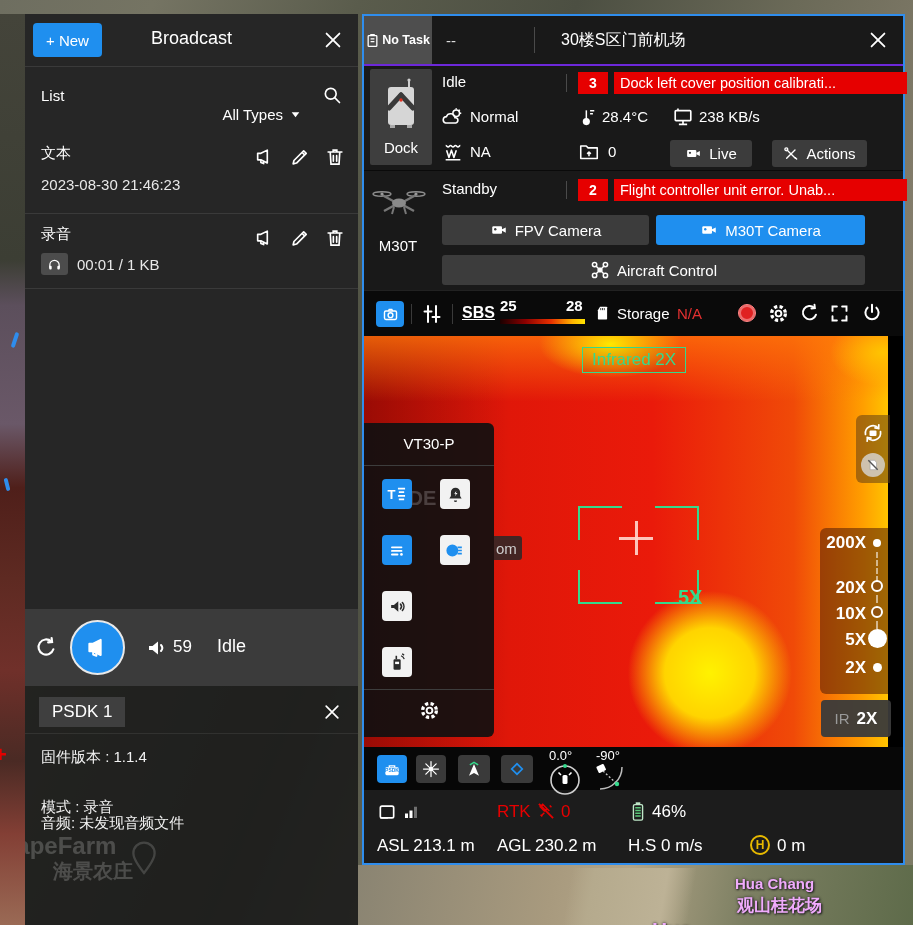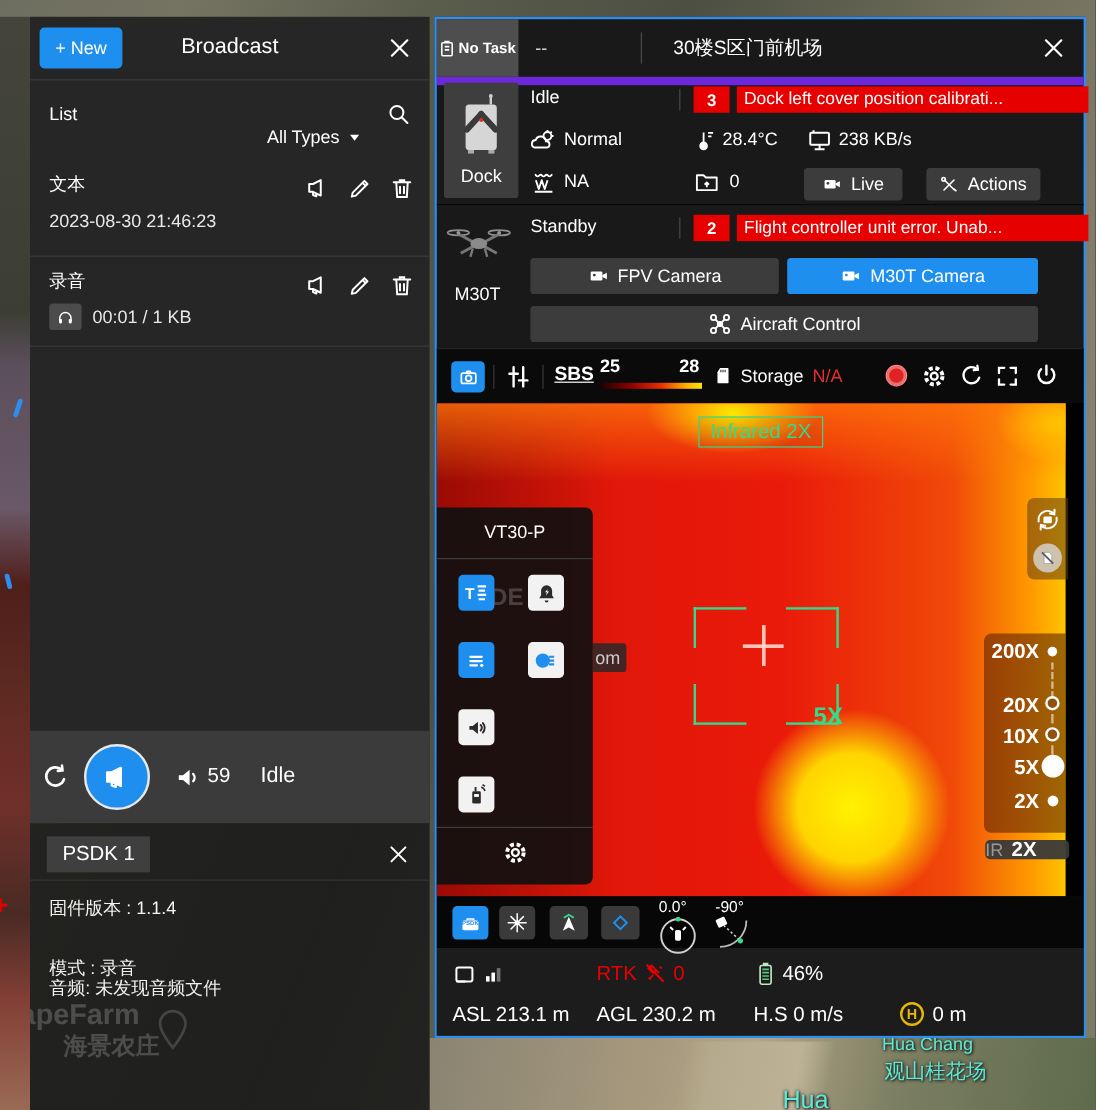--- a/index.html
+++ b/index.html
@@ -13,21 +13,21 @@
     radial-gradient(260px 120px at 80% 97%,#a99a7c 0%,rgba(0,0,0,0) 70%),
     radial-gradient(220px 90px at 55% 99%,#8f8a70 0%,rgba(0,0,0,0) 70%),
     linear-gradient(112deg,#6e6e60 0%,#757463 12%,#5a5c4c 28%,#4c4f42 45%,#6b6a58 62%,#8a8270 82%,#7b7a64 100%);}
   .map-left{left:0;top:14px;width:25px;height:911px;background:
     linear-gradient(180deg,#44443a 0%,#3c3e34 27%,#5c4f5c 32%,#6a5868 45%,#4f1f1a 52%,#5e2a22 62%,#70302a 72%,#4a2a24 82%,#833f35 90%,#9a6a55 100%);}
   .road-dash{width:4px;height:16px;background:#2f8ded;border-radius:2px;}
   .map-bottom{left:358px;top:865px;width:555px;height:60px;background:
     linear-gradient(100deg,#8a8472 0%,#a89a7e 35%,#b3a588 48%,#7c7f62 70%,#5e6b4a 100%);}
   .map-stripe{left:358px;top:868px;width:555px;height:57px;background:
     linear-gradient(100deg,rgba(0,0,0,0) 38%,#b5aa8d 42%,#bdb296 55%,rgba(0,0,0,0) 60%);}
-  .map-label{color:#5eead4;font-weight:normal;text-shadow:0 0 3px #222,1px 1px 2px #222;white-space:nowrap;}
+  .map-label{color:#f0abfc;font-weight:bold;text-shadow:0 0 3px #222,1px 1px 2px #222;white-space:nowrap;margin-top:13px;}
   .red-plus{color:#e40000;font-size:22px;font-weight:bold;line-height:14px;}
   
   .panel-broadcast{left:25px;top:14px;width:333px;height:672px;background:#262626;}
   .bc-header{left:0;top:0;width:100%;height:52px;border-bottom:1px solid #3a3a3a;}
   .btn-new{left:8px;top:9px;height:34px;padding:0 13px;background:#1f8fef;border-radius:4px;
     font-size:15px;display:flex;align-items:center;color:#fff;}
   .bc-title{left:0;top:14px;width:100%;text-align:center;font-size:18px;font-weight:500;}
   .icon-btn{cursor:pointer;}
   .bc-listbar{left:0;top:52px;width:100%;height:58px;padding:0 16px;box-sizing:border-box;
     display:flex;align-items:center;font-size:15px;}
@@ -42,21 +42,21 @@
   .bc-play{left:45px;top:11px;width:55px;height:55px;border-radius:50%;background:#1f8fef;
     border:2px solid #e9e9e9;box-sizing:border-box;display:flex;align-items:center;justify-content:center;}
   
   .panel-psdk{left:25px;top:686px;width:333px;height:239px;background:rgba(25,25,25,0.86);overflow:hidden;}
   .psdk-chip{left:14px;top:11px;background:#3f3f3f;padding:5px 13px;font-size:17px;}
   .psdk-line{left:16px;font-size:15px;color:#f2f2f2;}
   .faint{color:rgba(255,255,255,0.20);font-weight:bold;white-space:nowrap;}
   
   .panel-device{left:362px;top:14px;width:543px;height:851px;background:#191919;
     border:2px solid #2f8ded;box-sizing:border-box;}
-  .dv-header{left:0;top:0;width:100%;height:48px;border-bottom:7px solid #6d28d9;display:flex;align-items:center;}
+  .dv-header{left:0;top:0;width:100%;height:48px;border-bottom:2px solid #6d28d9;display:flex;align-items:center;}
   .task-box{width:68px;height:48px;background:#4e4e4e;display:flex;align-items:center;justify-content:center;gap:3px;
     font-size:12.5px;font-weight:bold;flex:0 0 auto;}
   .vdiv{width:1px;height:26px;background:#4a4a4a;}
   .green{color:#2bbf56;}
   .badge{background:#e60000;color:#fff;font-weight:bold;font-size:14px;width:30px;height:22px;
     display:flex;align-items:center;justify-content:center;}
   .alert-bar{background:#e60000;color:#fff;font-size:14.5px;height:22px;line-height:22px;
     padding:0 6px;white-space:nowrap;overflow:hidden;}
   .dock-cell{left:6px;top:5px;width:62px;height:96px;background:#3e3e3e;border-radius:2px;text-align:center;}
   .cell-label{left:0;width:100%;text-align:center;font-size:15px;}
@@ -96,22 +96,22 @@
   .tile.blue{background:#1f8fef;}
   .vt-sep{left:0;top:266px;width:100%;border-bottom:1px solid #3d3d3d;}
   .zoom-chip{left:130px;top:200px;width:26px;height:24px;background:rgba(40,40,40,0.85);
     color:#ccc;font-size:15px;display:flex;align-items:center;border-radius:0 3px 3px 0;padding-left:2px;}
   .swap-panel{left:492px;top:79px;width:34px;height:68px;background:rgba(96,62,20,0.55);border-radius:6px 0 0 6px;}
   .zoom-slider{left:456px;top:192px;width:68px;height:166px;background:rgba(80,28,8,0.55);border-radius:6px 0 0 6px;}
   .zl{right:22px;font-size:17px;font-weight:bold;color:#fff;}
   .zdot{border-radius:50%;background:#fff;}
   .zring{border-radius:50%;border:2.5px solid #fff;background:rgba(120,60,30,0.4);box-sizing:border-box;}
   .ztick{border-right:2px dashed rgba(255,255,255,0.55);width:0;}
-  .ir-btn{left:457px;top:364px;width:70px;height:16px;background:rgba(58,58,58,0.95);border-radius:4px;
-    display:flex;align-items:center;gap:7px;}
+  .ir-btn{left:457px;top:364px;width:70px;height:37px;background:rgba(58,58,58,0.95);border-radius:4px;
+    display:flex;align-items:center;justify-content:center;gap:7px;}
   
   .cam-bottombar{left:0;top:731px;width:539px;height:43px;background:#070707;}
   .bb-tile{top:8px;width:30px;height:28px;background:#3a3a3a;border-radius:4px;
     display:flex;align-items:center;justify-content:center;}
   .bb-tile.blue{background:#1f8fef;}
   .deg{font-size:13px;color:#fff;}
   .statusbar{left:0;top:774px;width:539px;height:73px;background:#1c1c1c;}
   .tele{font-size:17px;color:#fff;white-space:nowrap;}
   .red{color:#e60000;}
   .h-icon{width:20px;height:20px;border-radius:50%;border:2px solid #e6b800;box-sizing:border-box;

